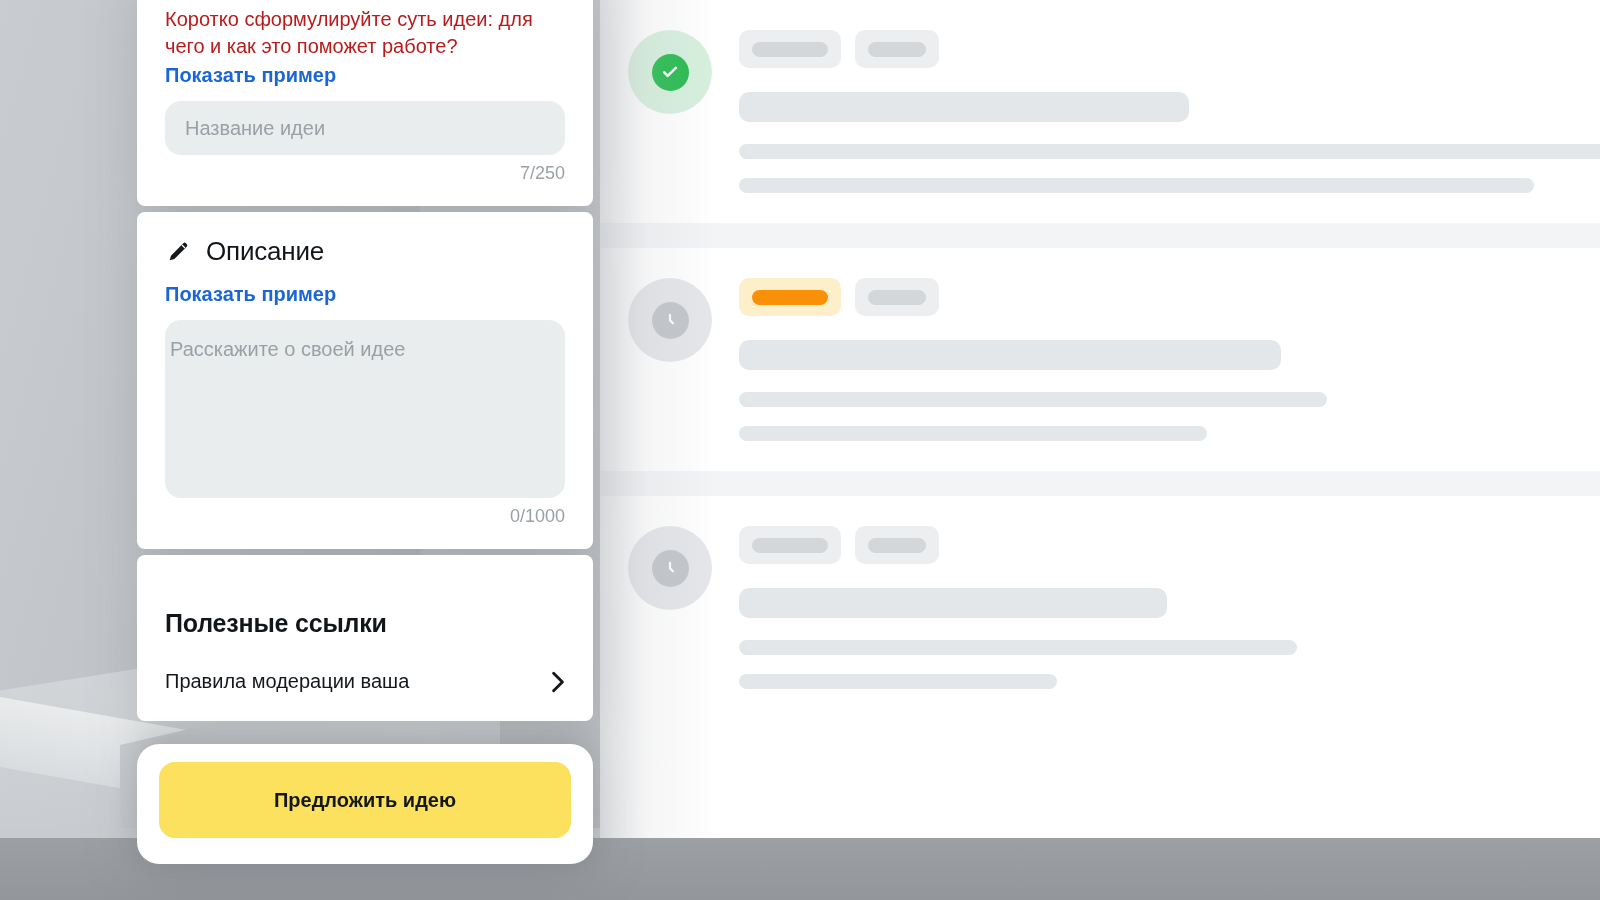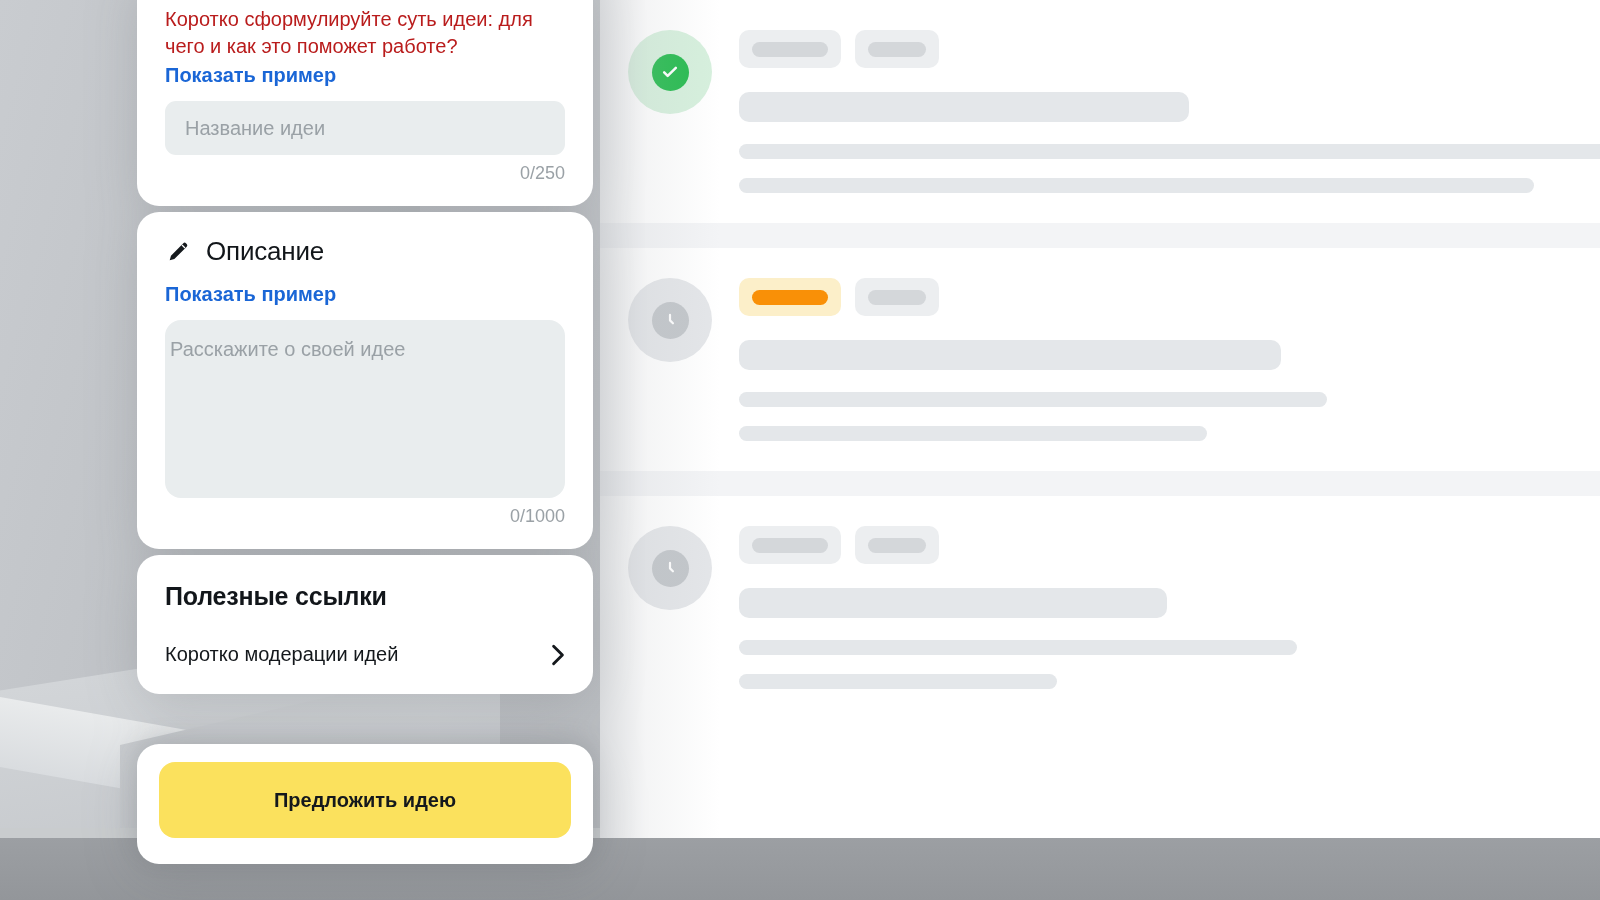--- a/index.html
+++ b/index.html
@@ -149,21 +149,21 @@
   .form-scroll {
     flex: 1 1 auto;
     display: flex;
     flex-direction: column;
     gap: 6px;
     overflow: hidden;
   }
 
   .card {
     background: #ffffff;
-    border-radius: 22px;
+    border-radius: 8px;
     padding: 24px 28px 22px 28px;
   }
   .card.first {
     border-top-left-radius: 0;
     border-top-right-radius: 0;
     padding-top: 30px;
   }
 
   .card-head {
     display: flex; align-items: center; gap: 14px;
@@ -199,36 +199,36 @@
     border-radius: 16px;
     padding: 16px 5px;
     font-family: inherit;
     font-size: 20px;
     color: #14181c;
     outline: none;
     resize: none;
     display: block;
   }
   .field::placeholder { color: #9aa1a6; }
-  .field.single { height: 54px; padding: 12px 20px; border-radius: 11px; }
+  .field.single { height: 54px; padding: 12px 20px; }
   .field.multi  { height: 178px; line-height: 26px; }
 
   .counter {
     text-align: right;
     font-size: 18px;
     color: #9aa1a6;
     margin-top: 8px;
   }
 
   .links-title {
     font-size: 25px;
     font-weight: 700;
     color: #12161a;
     letter-spacing: -0.2px;
-    margin: 3px 0 32px 0;
+    margin: 30px 0 32px 0;
   }
 
   .link-row {
     display: flex; align-items: center; justify-content: space-between;
     font-size: 20px;
     color: #14181c;
     cursor: pointer;
     padding-bottom: 6px;
   }
 
@@ -356,42 +356,42 @@
   </div>
 
   <div class="form-panel">
 
     <div class="form-scroll">
 
       <div class="card first">
         <div class="prompt">Коротко сформулируйте суть идеи: для чего и как это поможет работе?</div>
         <span class="link-example">Показать пример</span>
         <input class="field single" type="text" placeholder="Название идеи" style="">
-        <div class="counter">0/250</div>
+        <div class="counter">7/250</div>
       </div>
 
       <div class="card">
         <div class="card-head">
           <span>
             <svg width="27" height="27" viewBox="0 0 24 24" fill="none">
               <path d="M4.2 19.8l4.1-1.1L19.3 7.7a1.6 1.6 0 0 0 0-2.3l-.7-.7a1.6 1.6 0 0 0-2.3 0L5.3 15.7l-1.1 4.1z" fill="#15191d"></path>
               <path d="M15.1 6.2l2.7 2.7" stroke="#ffffff" stroke-width="1.1"></path>
             </svg>
           </span>
           <h2>Описание</h2>
         </div>
         <span class="link-example">Показать пример</span>
         <textarea class="field multi" placeholder="Расскажите о своей идее" style=""></textarea>
         <div class="counter">0/1000</div>
       </div>
 
       <div class="card">
         <div class="links-title">Полезные ссылки</div>
         <div class="link-row">
-          <span>Коротко модерации идей</span>
+          <span>Правила модерации ваша</span>
           <span>
             <svg width="14" height="22" viewBox="0 0 12 20" fill="none">
               <path d="M2 2l8 8-8 8" stroke="#14181c" stroke-width="2.6" stroke-linecap="round" stroke-linejoin="round"></path>
             </svg>
           </span>
         </div>
       </div>
 
     </div>
 

